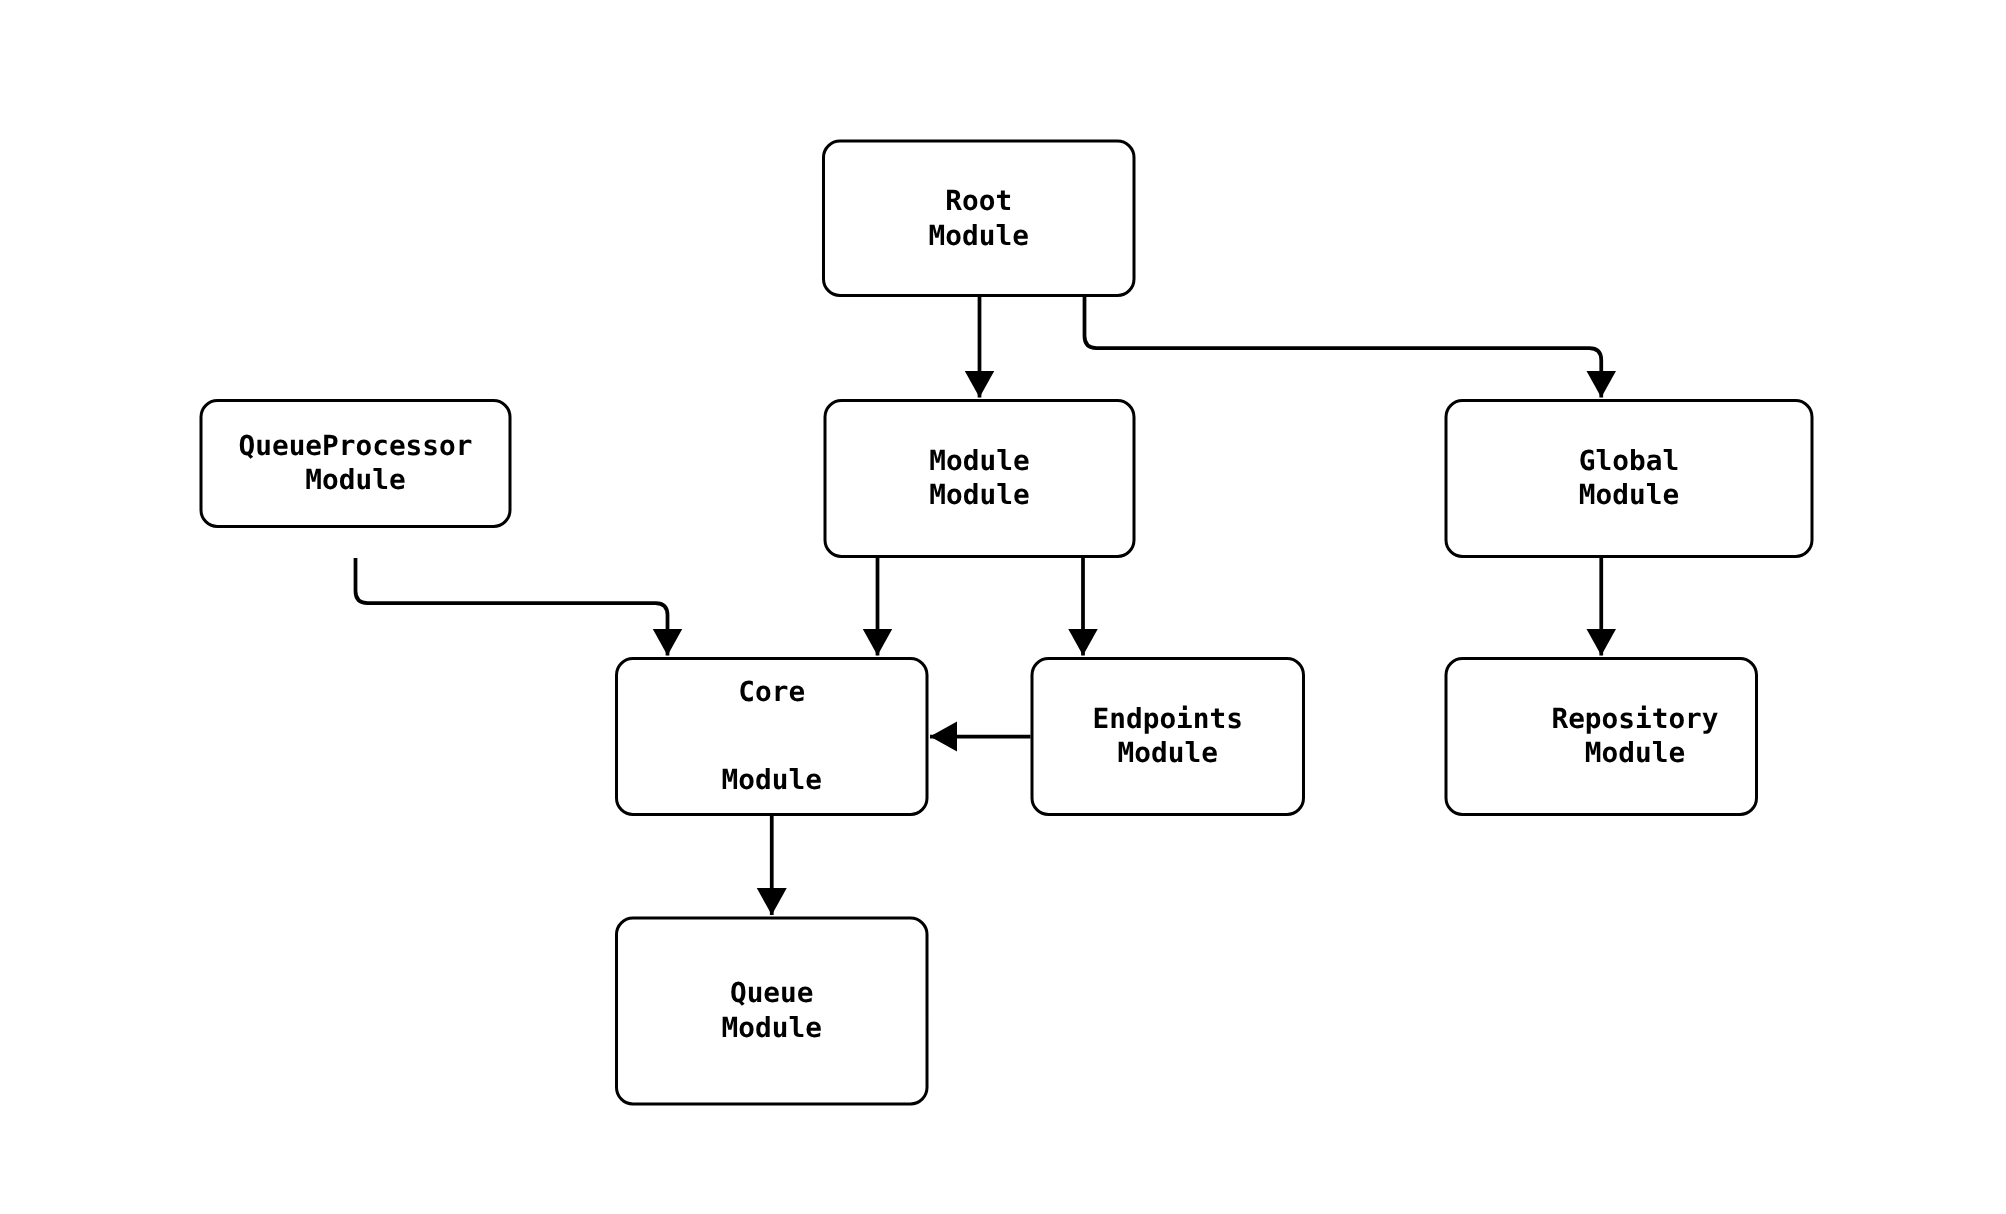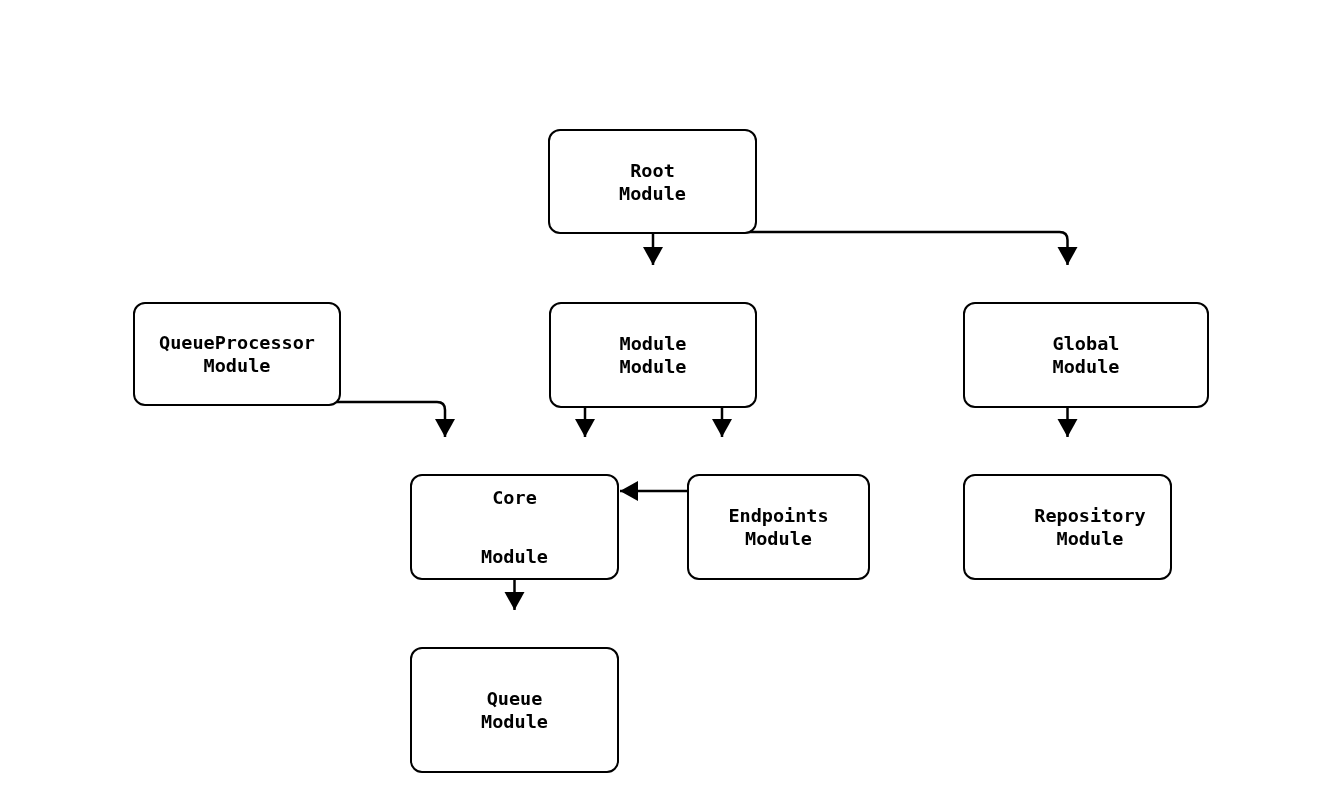--- a/index.html
+++ b/index.html
@@ -31,21 +31,20 @@
     position: absolute;
     box-sizing: border-box;
     border: 2.5px solid #000000;
     border-radius: 12px;
     background: #ffffff;
     display: flex;
     flex-direction: column;
     align-items: center;
     justify-content: center;
     text-align: center;
-    margin-top: 36px;
   }
   .node span {
     display: block;
     font-weight: 700;
     font-size: 18.5px;
     line-height: 23px;
     color: #000000;
     white-space: nowrap;
   }
 </style>
@@ -70,21 +69,21 @@
         <path d="M 1067.5 372 L 1067.5 437" class="edge" marker-end="url(#arrowhead)"></path>
         <path d="M 514.5 544 L 514.5 610" class="edge" marker-end="url(#arrowhead)"></path>
       </g>
   </svg>
 
   <div class="node" style="left: 548px; top: 93px; width: 209px; height: 105px;">
     <span>Root</span>
     <span>Module</span>
   </div>
 
-  <div class="node" style="left: 133px; top: 266px; width: 208px; height: 104px;">
+  <div class="node" style="left: 133px; top: 266px; width: 208px; height: 86px;">
     <span>QueueProcessor</span>
     <span>Module</span>
   </div>
 
   <div class="node" style="left: 549px; top: 266px; width: 208px; height: 106px;">
     <span>Module</span>
     <span>Module</span>
   </div>
 
   <div class="node" style="left: 963px; top: 266px; width: 246px; height: 106px;">

